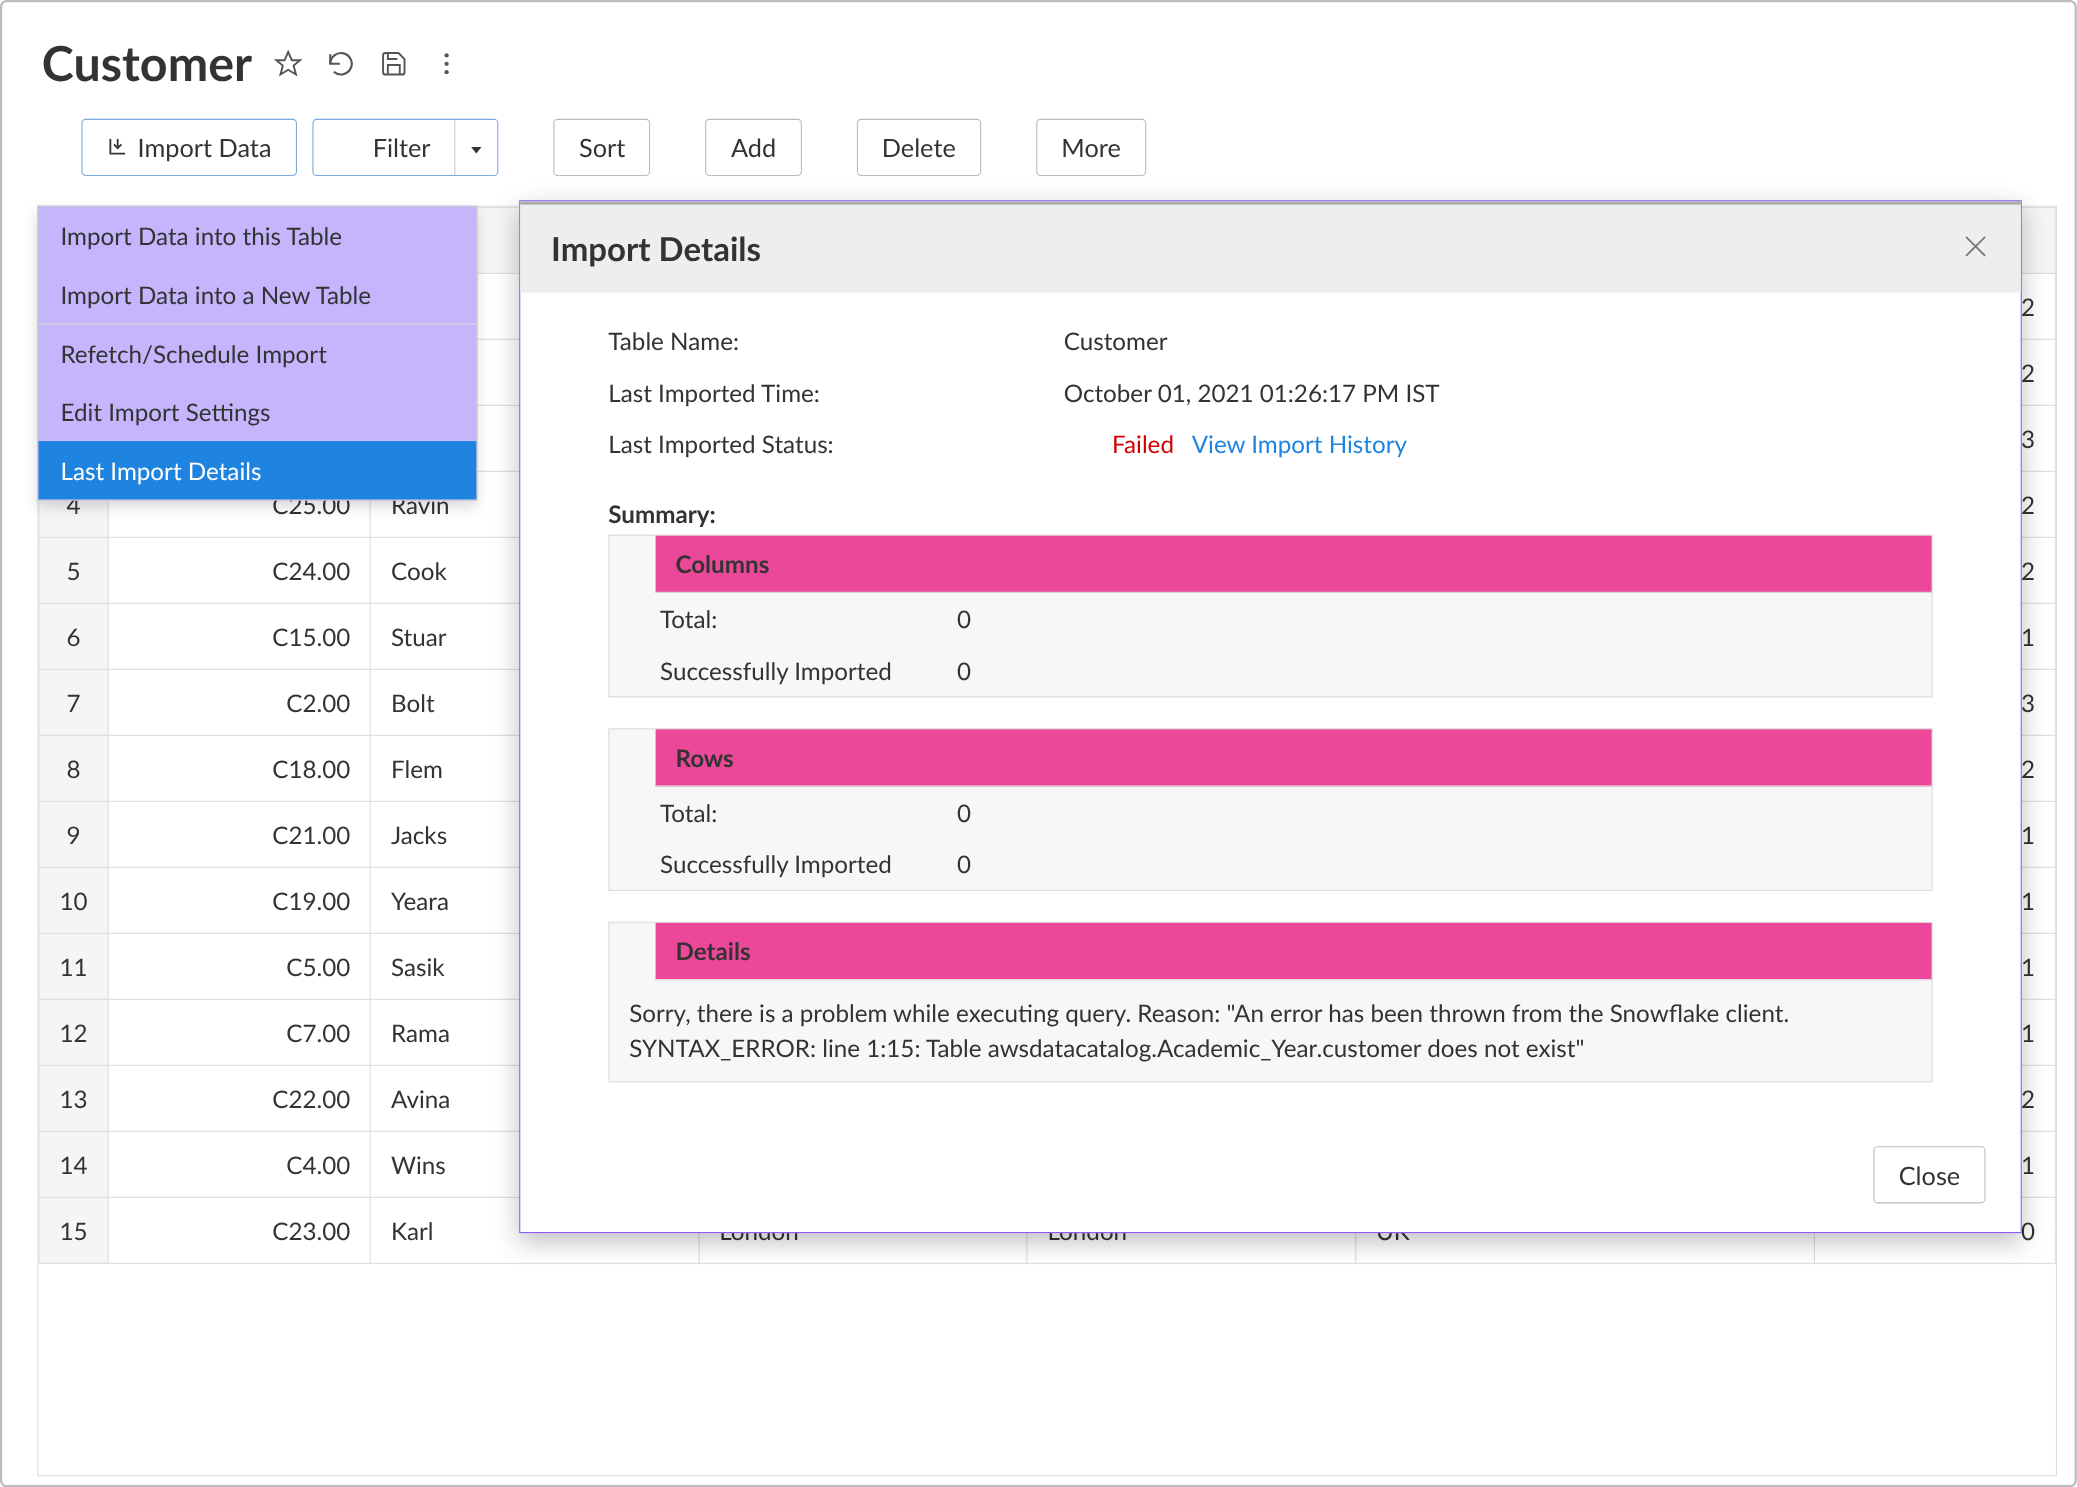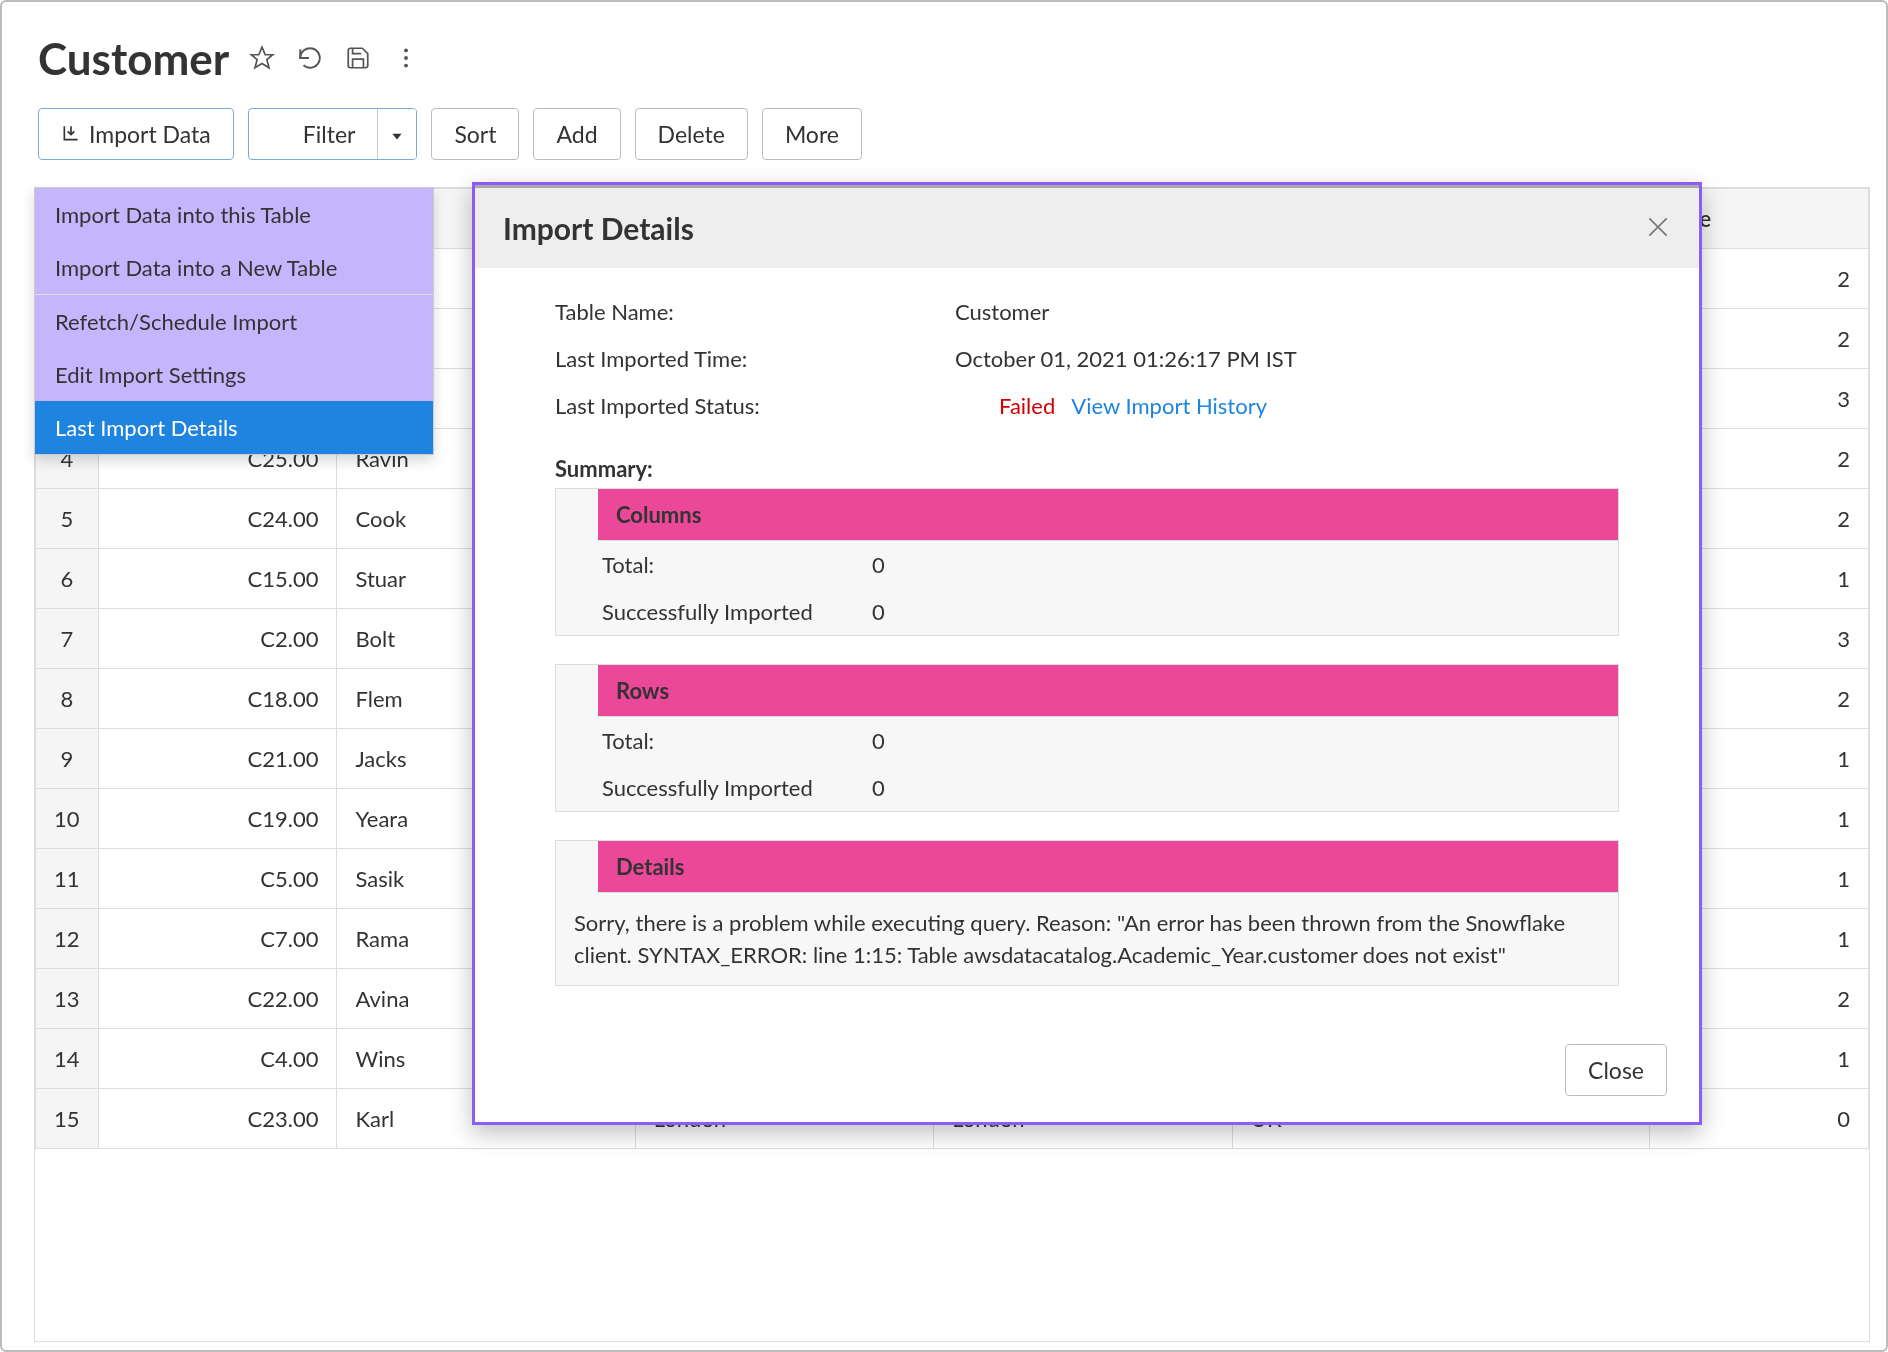--- a/index.html
+++ b/index.html
@@ -42,20 +42,21 @@
   .btn {
     border: 1px solid #bbb;
     border-radius: 4px;
     background: #fff;
     padding: 11px 22px;
     font-size: 23px;
     cursor: pointer;
     display: inline-flex;
     align-items: flex-start;
     gap: 8px;
+    margin-left: 36px;
   }
   .btn-blue { border: 1px solid #7aa9dc; }
   .btn-split {
     display: inline-flex;
     border: 1px solid #7aa9dc;
     border-radius: 4px;
     overflow: hidden;
     padding-left: 32px;
   }
   .btn-split .seg {
@@ -91,37 +92,37 @@
   table { border-collapse: collapse; width: 100%; font-size: 22px; }
   th, td { border: 1px solid #ddd; padding: 16px 18px; text-align: left; white-space: nowrap; }
   th { background: #f5f5f5; font-weight: 600; }
   td.rn { background: #f5f5f5; text-align: center; width: 54px; }
   td.num { text-align: right; }
   td.right { text-align: right; }
 
   .modal {
     position: absolute;
     left: 470px; top: 180px;
-    width: 1230px;
+    width: 1366px;
     background: #fff;
-    border: 3px solid #8b5cf6;
+    border: 1px solid #8b5cf6;
     box-shadow: 0 8px 22px rgba(0,0,0,0.25);
     z-index: 20;
   }
   .modal .m-head {
     background: #eee;
     border-top: 3px solid #aaa;
     padding: 22px 28px;
     display: flex;
     justify-content: space-between;
     align-items: center;
   }
   .modal .m-head h2 { margin: 0; font-size: 30px; font-weight: 700; }
   .modal .m-body { padding: 30px 80px 10px 80px; font-size: 22px; }
-  .kv { display: flex; gap: 0; margin-bottom: 20px; align-items: baseline; }
+  .kv { display: flex; gap: 14px; margin-bottom: 20px; align-items: baseline; }
   .kv .k { width: 400px; }
   .fail { color: #d20000; margin-left: 44px; }
   .link { color: #1f84e0; cursor: pointer; }
   .summary-lbl { font-weight: 700; margin: 36px 0 6px 0; }
   .sum-box {
     border: 1px solid #ddd;
     background: #f7f7f7;
     margin-bottom: 28px;
   }
   .sum-box .sb-head {

